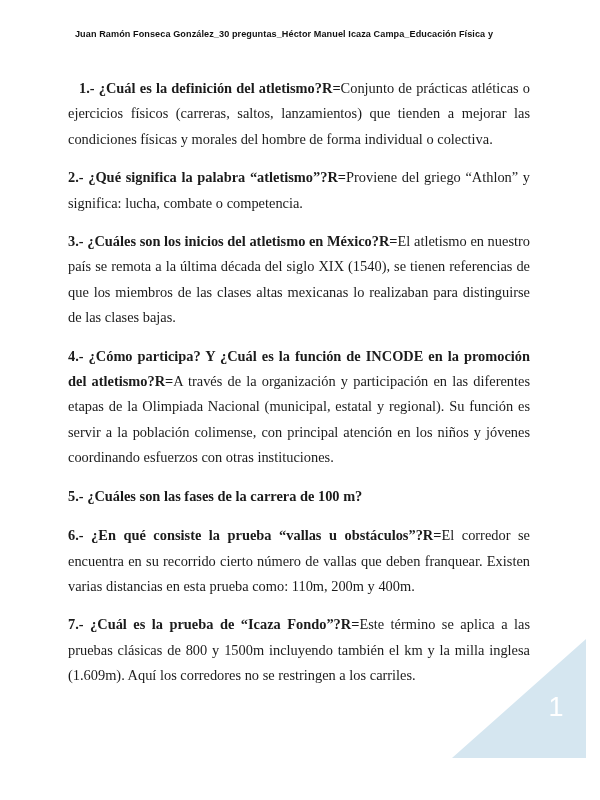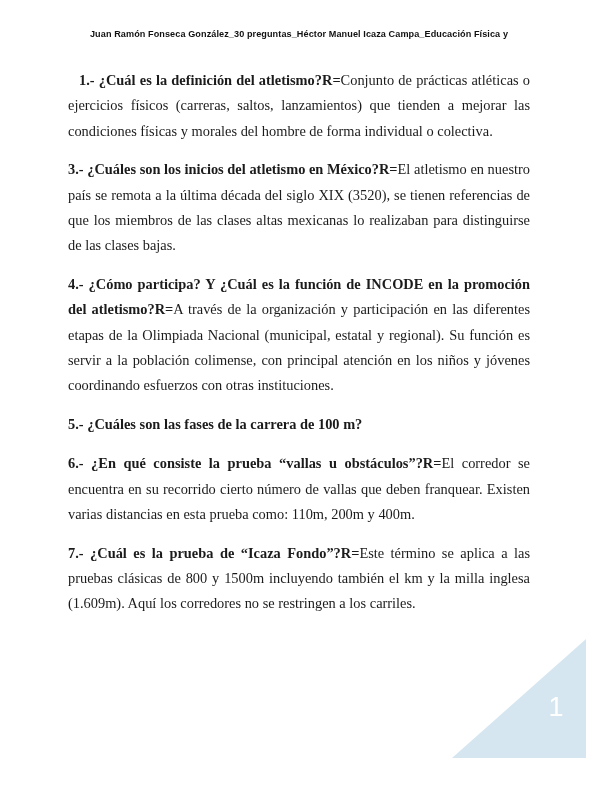--- a/index.html
+++ b/index.html
@@ -21,21 +21,21 @@
     position: relative;
     width: 600px;
     height: 800px;
     box-sizing: border-box;
     padding: 0;
   }
 
   
   .doc-header {
     position: absolute;
-    left: 68px;
+    left: 53px;
     top: 28px;
     width: 462px;
     text-align: center;
     font-family: "Liberation Sans", "DejaVu Sans", sans-serif;
     font-weight: bold;
     font-size: 9.1px;
     line-height: 13.5px;
     color: #111111;
     letter-spacing: 0.01em;
   }
@@ -46,21 +46,21 @@
     left: 68px;
     top: 68px;
     width: 462px;
   }
 
   .qa-block {
     text-align: justify;
     text-justify: inter-word;
     font-size: 14.4px;
     line-height: 25.4px;
-    margin: 0 0 13px 0;
+    margin: 8px 0 13px 0;
     color: #1b1b1b;
   }
 
   .qa-block.first-indent {
     text-indent: 11px;
   }
 
   .q-label {
     font-weight: bold;
   }
@@ -143,23 +143,26 @@
   <div class="doc-header">
     <div>Juan Ramón Fonseca González_30 preguntas_Héctor Manuel Icaza Campa_Educación Física y</div>
   </div>
 
   <div class="content">
 
     <p class="qa-block first-indent">
       <span class="q-label">1.- </span><span class="q-text">¿Cuál es la definición del atletismo?</span><span class="answer-marker">R=</span><span class="a-text">Conjunto de prácticas atléticas o ejercicios físicos (carreras, saltos, lanzamientos) que tienden a mejorar las condiciones físicas y morales del hombre de forma individual o colectiva.</span>
     </p>
 
+    <p class="qa-block">
+      <span class="q-label">2.- </span><span class="q-text">¿Qué significa la palabra “atletismo”?</span><span class="answer-marker">R=</span><span class="a-text">Proviene del griego “Athlon” y significa: lucha, combate o competencia.</span>
+    </p>
 
     <p class="qa-block">
-      <span class="q-label">3.- </span><span class="q-text">¿Cuáles son los inicios del atletismo en México?</span><span class="answer-marker">R=</span><span class="a-text">El atletismo en nuestro país se remota a la última década del siglo XIX (3520), se tienen referencias de que los miembros de las clases altas mexicanas lo realizaban para distinguirse de las clases bajas.</span>
+      <span class="q-label">3.- </span><span class="q-text">¿Cuáles son los inicios del atletismo en México?</span><span class="answer-marker">R=</span><span class="a-text">El atletismo en nuestro país se remota a la última década del siglo XIX (1540), se tienen referencias de que los miembros de las clases altas mexicanas lo realizaban para distinguirse de las clases bajas.</span>
     </p>
 
     <p class="qa-block">
       <span class="q-label">4.- </span><span class="q-text">¿Cómo participa? Y ¿Cuál es la función de INCODE en la promoción del atletismo?</span><span class="answer-marker">R=</span><span class="a-text">A través de la organización y participación en las diferentes etapas de la Olimpiada Nacional (municipal, estatal y regional). Su función es servir a la población colimense, con principal atención en los niños y jóvenes coordinando esfuerzos con otras instituciones.</span>
     </p>
 
     <p class="qa-heading">
       <span class="q-label">5.- </span><span class="q-text">¿Cuáles son las fases de la carrera de 100 m?</span>
     </p>
 

